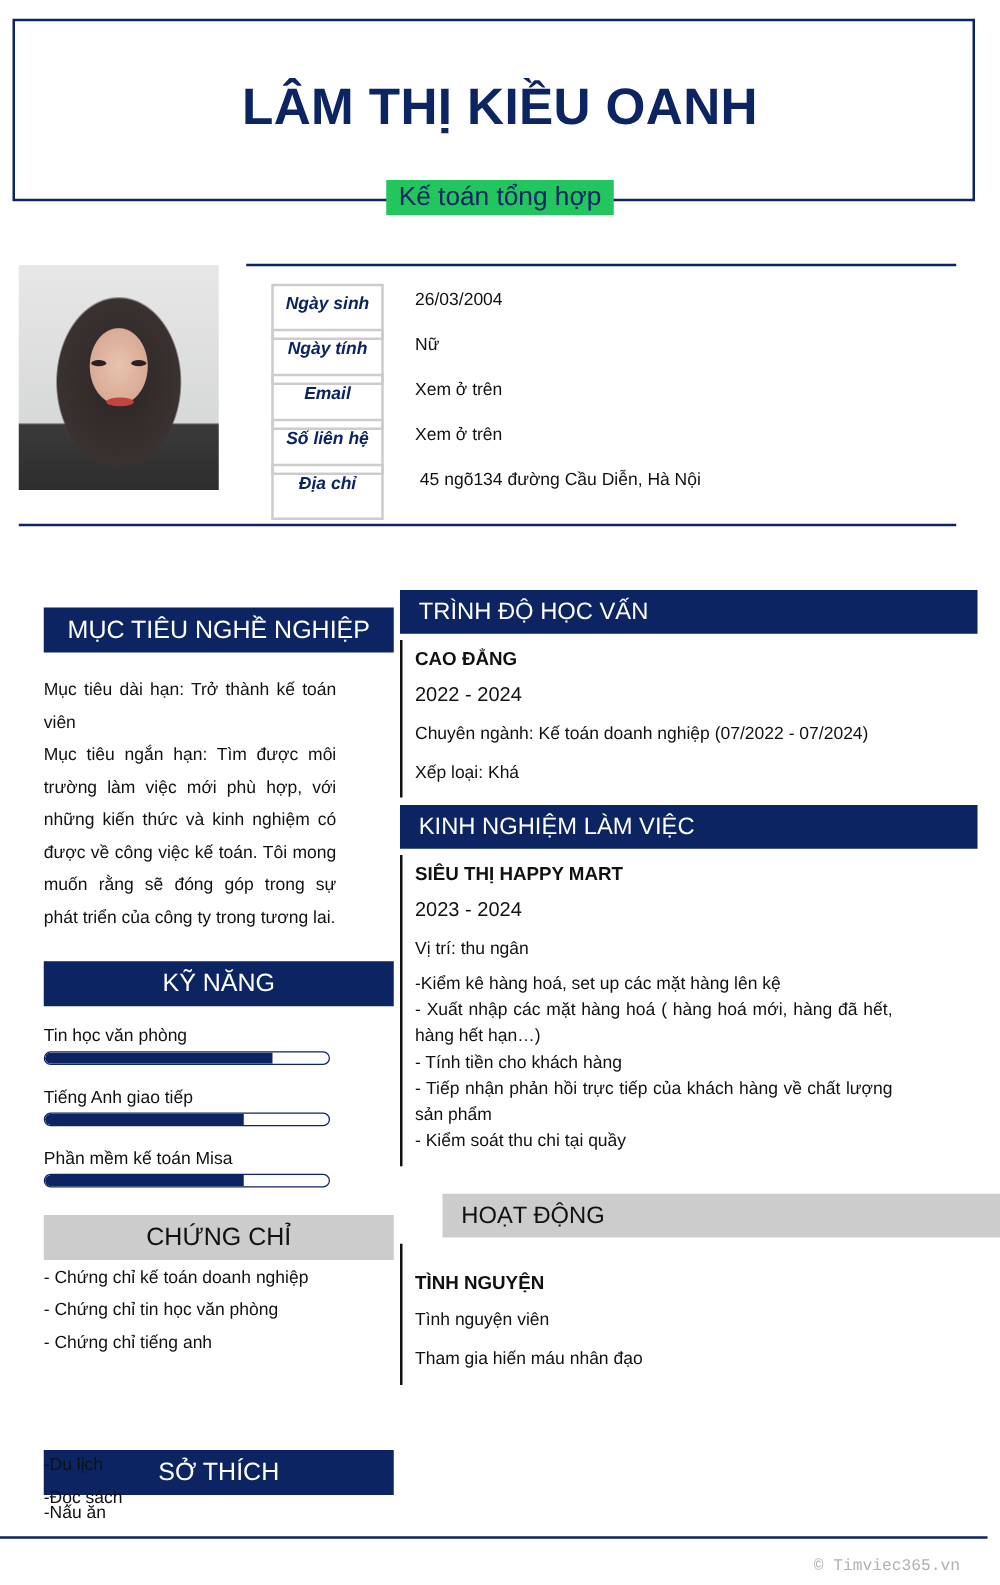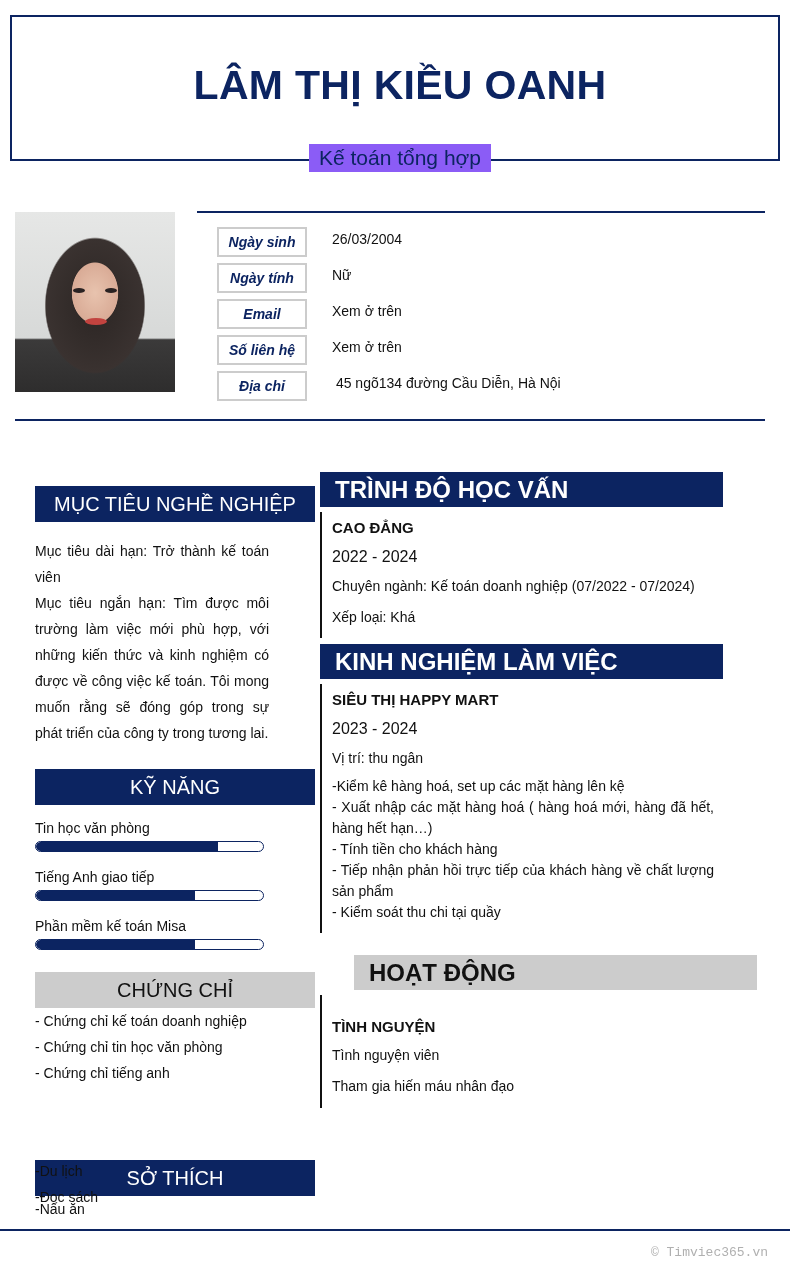--- a/index.html
+++ b/index.html
@@ -12,41 +12,41 @@
     border: 2px solid #0c2461;
   }
   .name {
     position: absolute; left: 0; right: 0; top: 62px; text-align: center;
     font-size: 41px; font-weight: bold; color: #0c2461; letter-spacing: 0.3px;
   }
   .subtitle-wrap {
     position: absolute; left: 0; width: 800px; top: 144px; text-align: center;
   }
   .subtitle {
-    display: inline-block; background: #8b5cf6; padding: 0 10px;
+    display: inline-block; background: #22c55e; padding: 0 10px;
     font-size: 21px; color: #0c2461; line-height: 28px;
   }
 
   
   .photo {
     position: absolute; left: 15px; top: 212px; width: 160px; height: 180px;
     background: radial-gradient(ellipse 38px 50px at 50% 45%, #e8c3ae 0%, #d9ab96 60%, transparent 62%),
                 radial-gradient(ellipse 70px 95px at 50% 52%, #2b2523 0%, #3a3230 70%, transparent 72%),
                 linear-gradient(180deg, #e6e7e6 0%, #d7d9d8 70%, #3b3a3a 71%, #2e2d2d 100%);
     overflow: hidden;
   }
   .photo .lips { position: absolute; left: 70px; top: 106px; width: 22px; height: 7px; border-radius: 50%; background: #c2433f; }
   .photo .eye { position: absolute; top: 76px; width: 12px; height: 5px; border-radius: 50%; background: #2a2222; }
 
   .info-topline { position: absolute; left: 197px; top: 211px; width: 568px; height: 2px; background: #0c2461; }
   .info-bottomline { position: absolute; left: 15px; top: 419px; width: 750px; height: 2px; background: #0c2461; }
 
   .info-row { position: absolute; left: 217px; height: 30px; width: 560px; }
   .info-label {
-    position: absolute; left: 0; top: 0; width: 90px; height: 30px;
+    position: absolute; left: 0; top: 0; width: 90px; height: 45px;
     border: 2px solid #cccccc; text-align: center; line-height: 26px;
     font-size: 14px; font-weight: bold; font-style: italic; color: #0c2461;
   }
   .info-value { position: absolute; left: 115px; top: 4px; font-size: 14px; color: #111; }
 
   
   .lhead {
     position: absolute; left: 35px; width: 280px; height: 36px;
     background: #0c2461; color: #fff; text-align: center;
     font-size: 20px; line-height: 36px;
@@ -59,22 +59,22 @@
   .skill-label { position: absolute; left: 35px; font-size: 14px; }
   .skill-bar {
     position: absolute; left: 35px; width: 229px; height: 11px;
     border: 1.5px solid #0c2461; border-radius: 6px; background: #fff; overflow: hidden;
   }
   .skill-fill { height: 100%; background: #0c2461; border-radius: 6px 0 0 6px; }
   .list-item { position: absolute; left: 35px; font-size: 14px; }
 
   
   .rhead {
-    position: absolute; left: 320px; width: 403px; height: 35px;
-    background: #0c2461; color: #fff; font-size: 24px; line-height: 35px; padding-left: 15px; font-weight: bold;
+    position: absolute; left: 320px; width: 462px; height: 35px;
+    background: #0c2461; color: #fff; font-size: 19px; line-height: 35px; padding-left: 15px;
   }
   .rhead.gray { background: #cccccc; color: #111; margin-left: 34px; }
   .rbar { position: absolute; left: 320px; width: 2px; background: #111; }
   .rtext { position: absolute; left: 332px; font-size: 14px; width: 382px; }
   .rtitle { font-weight: bold; font-size: 15px; }
   .ryear { font-size: 16px; }
   .rdesc { line-height: 21px; text-align: justify; }
 
   
   .footer-line { position: absolute; left: 0; top: 1229px; width: 790px; height: 2px; background: #0c2461; }

